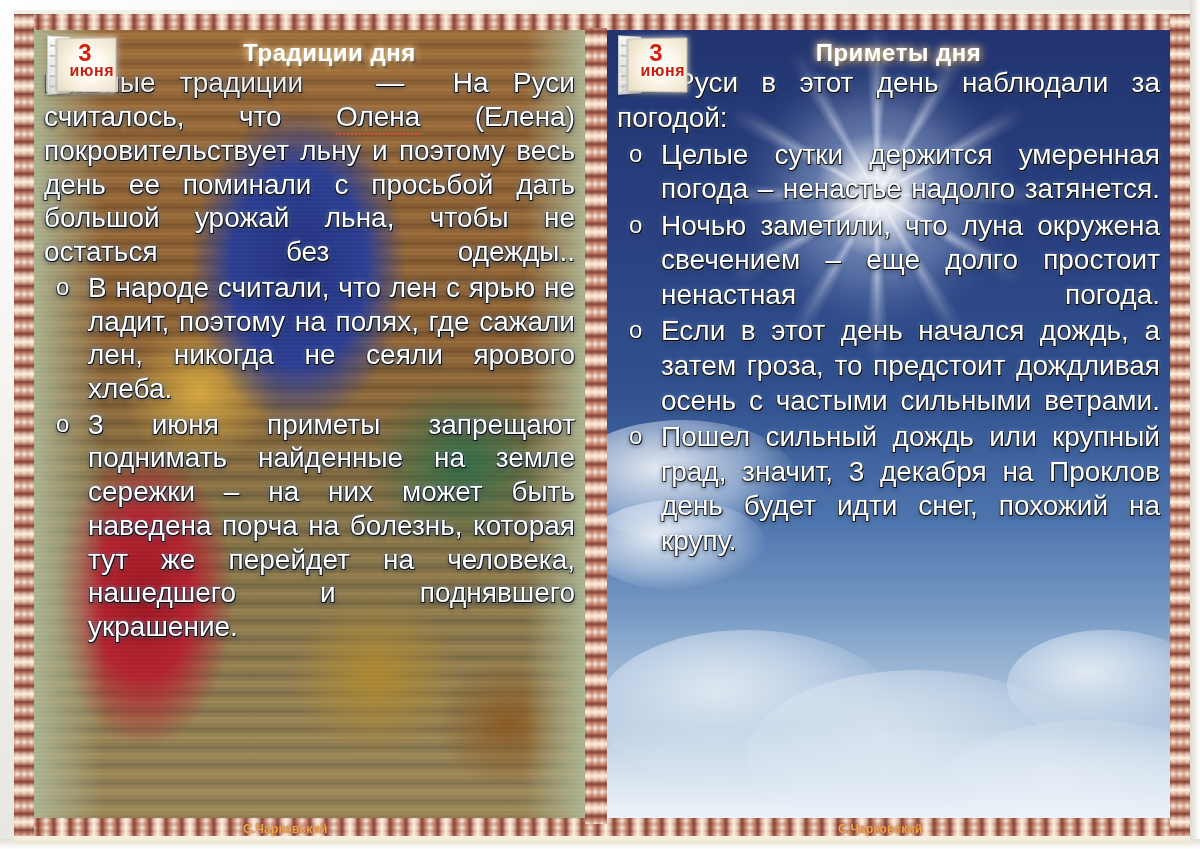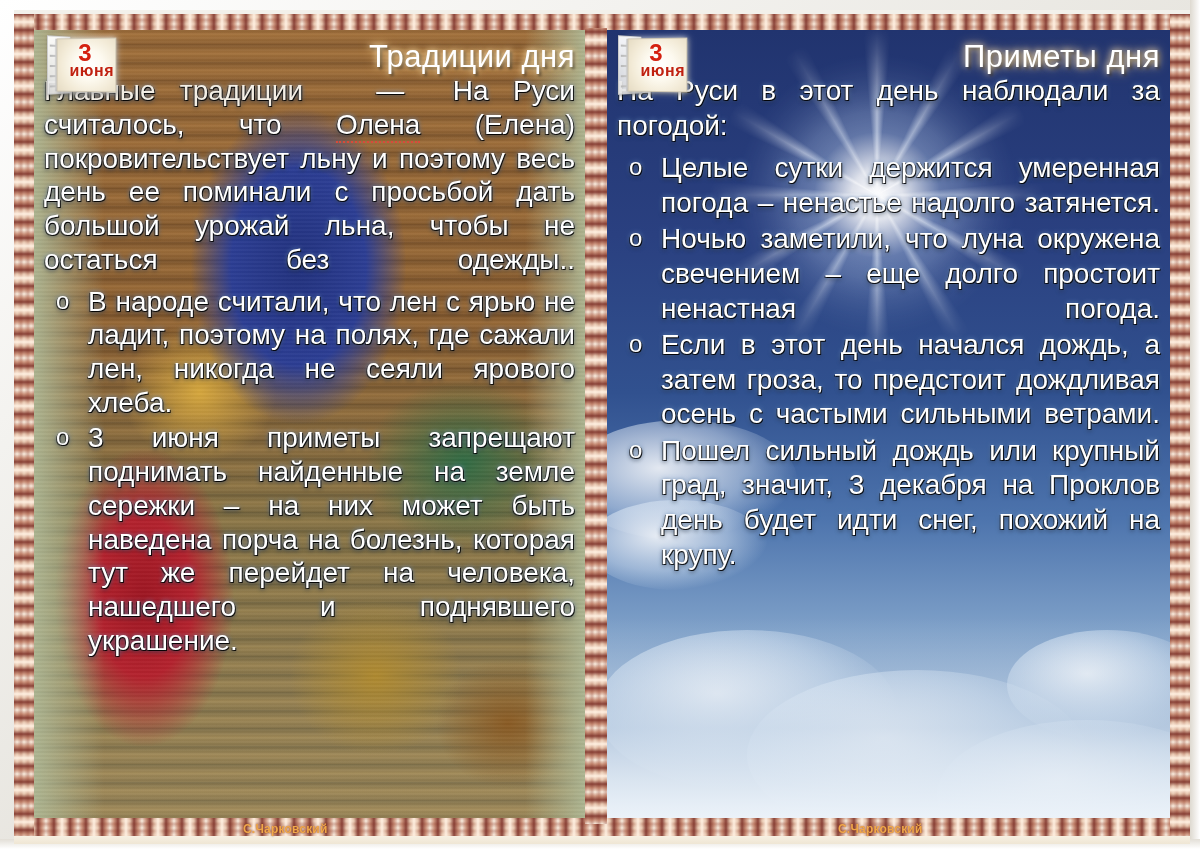--- a/index.html
+++ b/index.html
@@ -232,23 +232,23 @@
   }
   .cal-icon .daymon {
     position:absolute; left:10px; top:28px; width:58px; text-align:right;
     font-size:16px; font-weight:bold; color:#c0210f; letter-spacing:0.5px;
     text-shadow: 0 0 2px rgba(255,255,255,0.9);
     font-family:"Liberation Sans", sans-serif;
   }
 
   
   .panel-title {
-    text-align: right;
-    font-size: 31px;
-    font-weight: normal;
+    text-align: center;
+    font-size: 24px;
+    font-weight: bold;
     color: #ffffff;
     letter-spacing: 0.5px;
     margin: 4px 0 0 0;
     padding: 0 0 0 40px;
     text-shadow:
       0 0 6px rgba(255,235,190,0.95),
       0 0 12px rgba(255,200,120,0.8),
       2px 2px 3px rgba(0,0,0,0.75);
     line-height: 1.1;
     white-space: nowrap;
@@ -275,21 +275,21 @@
   .body-text.nofill { text-align-last: left; }
 
   .lead-label { color: #f3eee5; }
   .u-dotted {
     border-bottom: 2px dotted #d94a3a;
     padding-bottom: 1px;
   }
 
   ul.bullets {
     list-style: none;
-    margin: 8px 0 0 0;
+    margin: 2px 0 0 0;
     padding: 0;
   }
   ul.bullets > li {
     position: relative;
     padding-left: 44px;
     margin: 0 0 2px 0;
     text-align: justify;
     text-align-last: left;
   }
   ul.bullets > li.fill { text-align-last: justify; }

